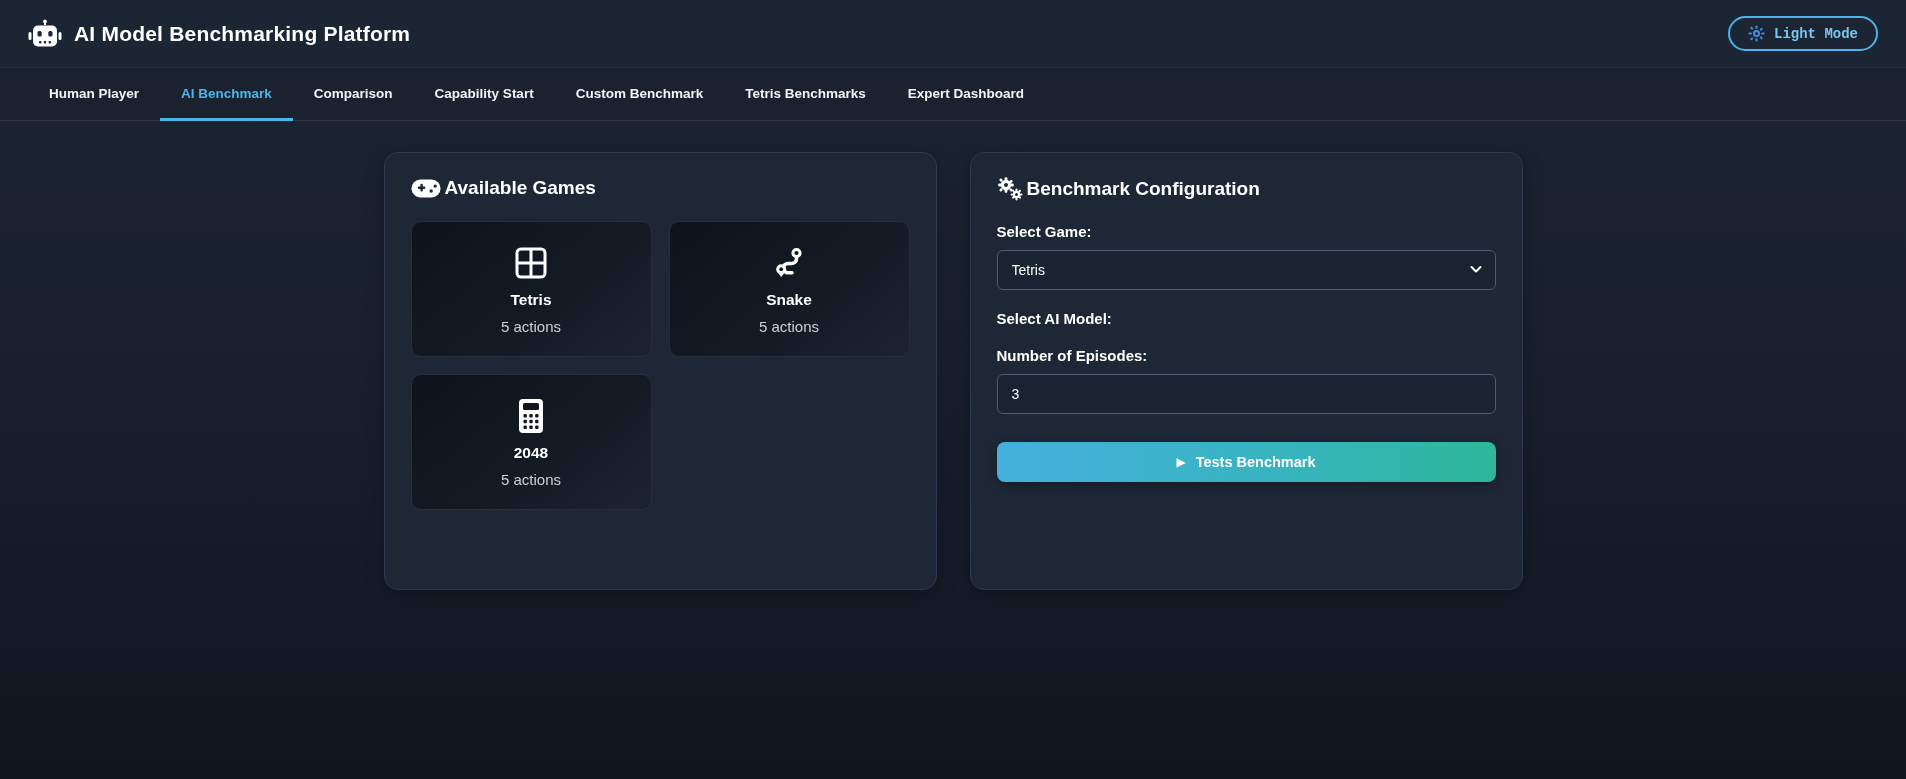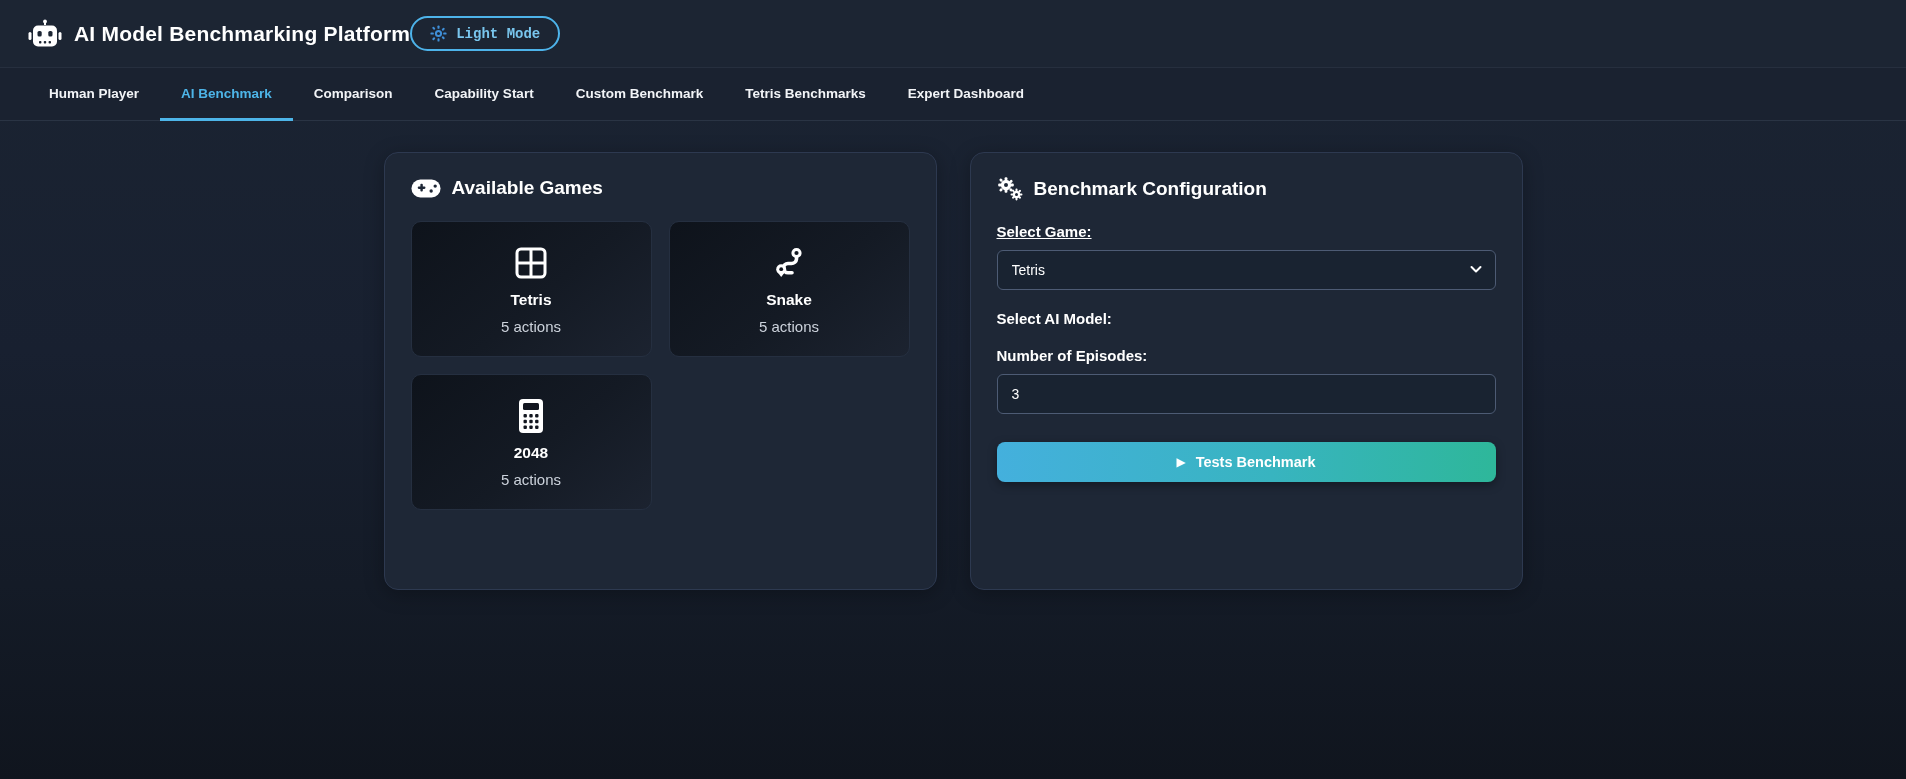--- a/index.html
+++ b/index.html
@@ -9,20 +9,21 @@
     background: linear-gradient(180deg, #1b2432 0%, #182030 45%, #141b27 75%, #10151e 100%);
     color: #ffffff;
   }
 
   
   .header {
     height: 68px;
     background: #1c2533;
     display: flex;
     align-items: center;
+    justify-content: space-between;
     padding: 0 28px;
     border-bottom: 1px solid #262f3e;
   }
   .brand { display: flex; align-items: center; gap: 12px; }
   .brand h1 { font-size: 21px; font-weight: 700; letter-spacing: 0.2px; }
   .robot-svg { width: 34px; height: 30px; display: block; }
 
   .light-mode-btn {
     display: flex; align-items: center; gap: 9px;
     background: transparent;
@@ -68,21 +69,21 @@
   .panel {
     width: 553px;
     height: 438px;
     background: #1e2736;
     border: 1px solid #2d3950;
     border-radius: 14px;
     padding: 24px 26px;
     box-shadow: 0 4px 20px rgba(0,0,0,0.28);
   }
   .panel-title {
-    display: flex; align-items: center; gap: 11px;
+    display: flex; align-items: center; gap: 4px;
     font-size: 19px; font-weight: 600;
     margin-bottom: 22px;
   }
   .gamepad-svg { width: 30px; height: 19px; display: block; }
   .gears-svg { width: 26px; height: 24px; display: block; }
 
   
   .cards-grid {
     display: grid;
     grid-template-columns: 1fr 1fr;
@@ -104,21 +105,21 @@
   .game-name { font-size: 15.5px; font-weight: 700; }
   .game-actions { font-size: 15px; color: #ccd2db; }
 
   
   .field-label {
     display: block;
     font-size: 15px;
     font-weight: 600;
     margin: 20px 0 10px;
   }
-  .field-label.first { margin-top: 3px; text-decoration: underline; }
+  .field-label.first { margin-top: 3px; }
   .select-wrap { position: relative; }
   select, .episodes-input {
     width: 100%;
     height: 40px;
     background: #192331;
     border: 1px solid #4d5b74;
     border-radius: 6px;
     color: #ffffff;
     font-size: 14px;
     font-family: inherit;

